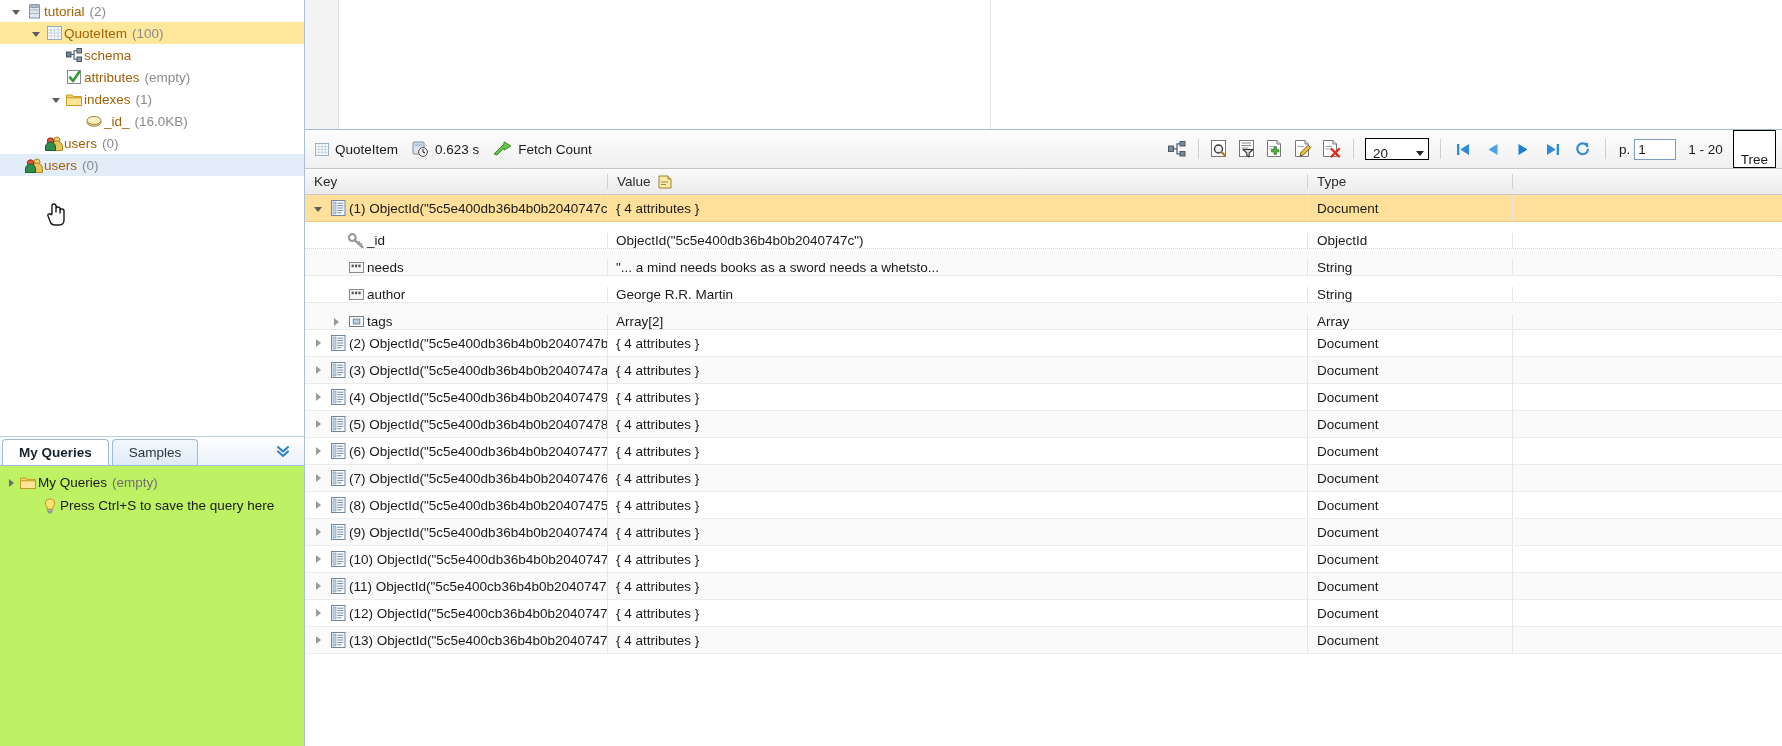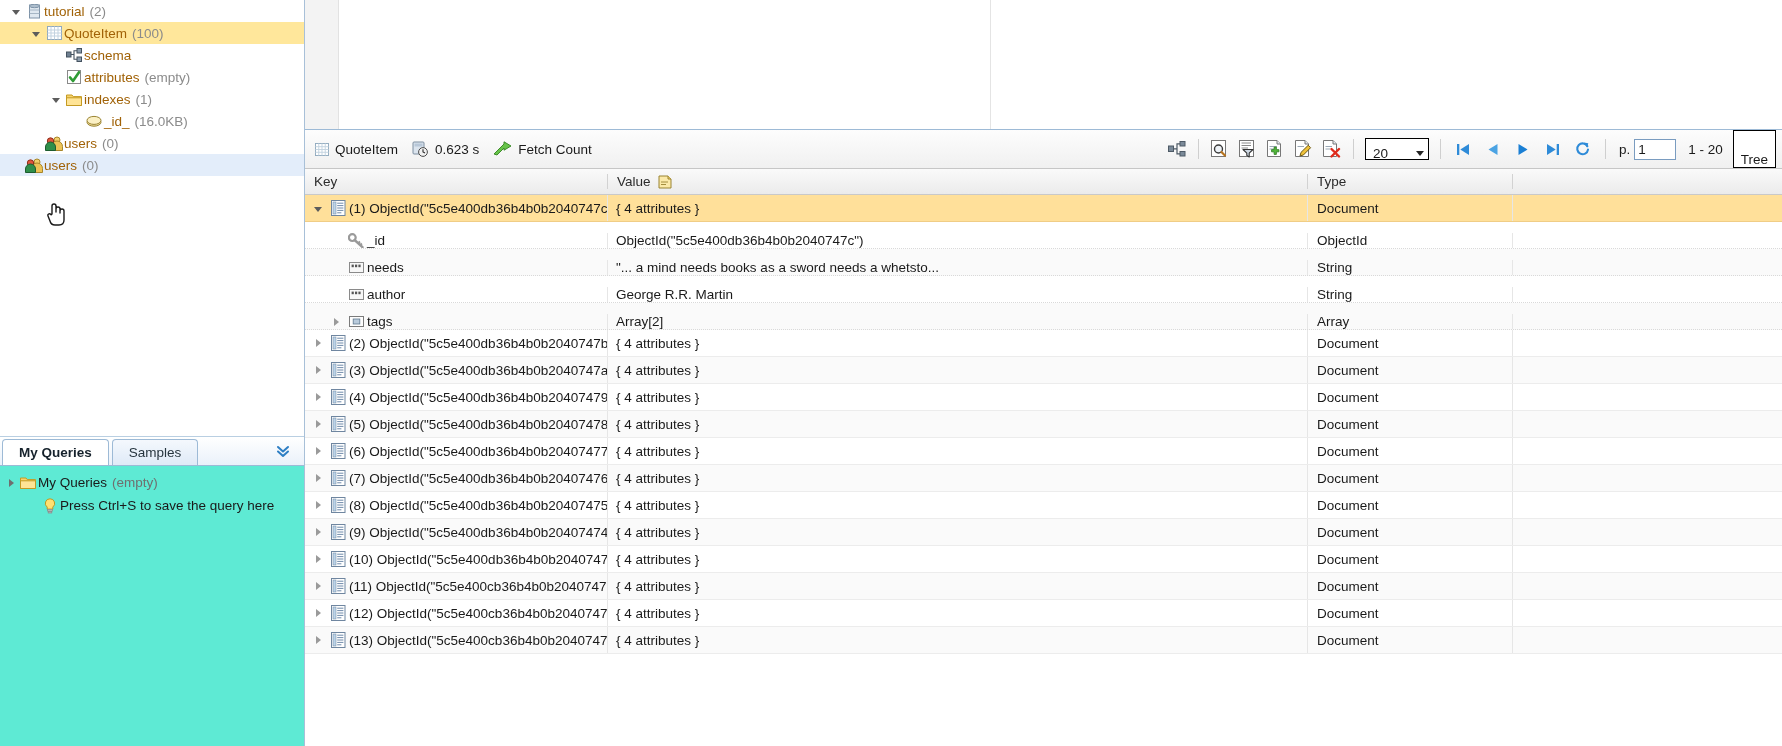--- a/index.html
+++ b/index.html
@@ -59,21 +59,21 @@
     position: absolute;
     left: 44px; top: 198px;
     width: 24px; height: 30px;
     pointer-events: none;
   }
 
   
   .query-panel {
     flex: 1 1 auto;
     display: flex; flex-direction: column;
-    background: #5eead4;
+    background: #bef264;
     position: relative;
   }
   .qtabbar {
     height: 29px;
     display: flex; align-items: flex-end;
     background: linear-gradient(#ffffff, #eaf1fa);
     border-bottom: 1px solid #9dbad6;
     position: relative;
     padding-left: 2px;
   }

